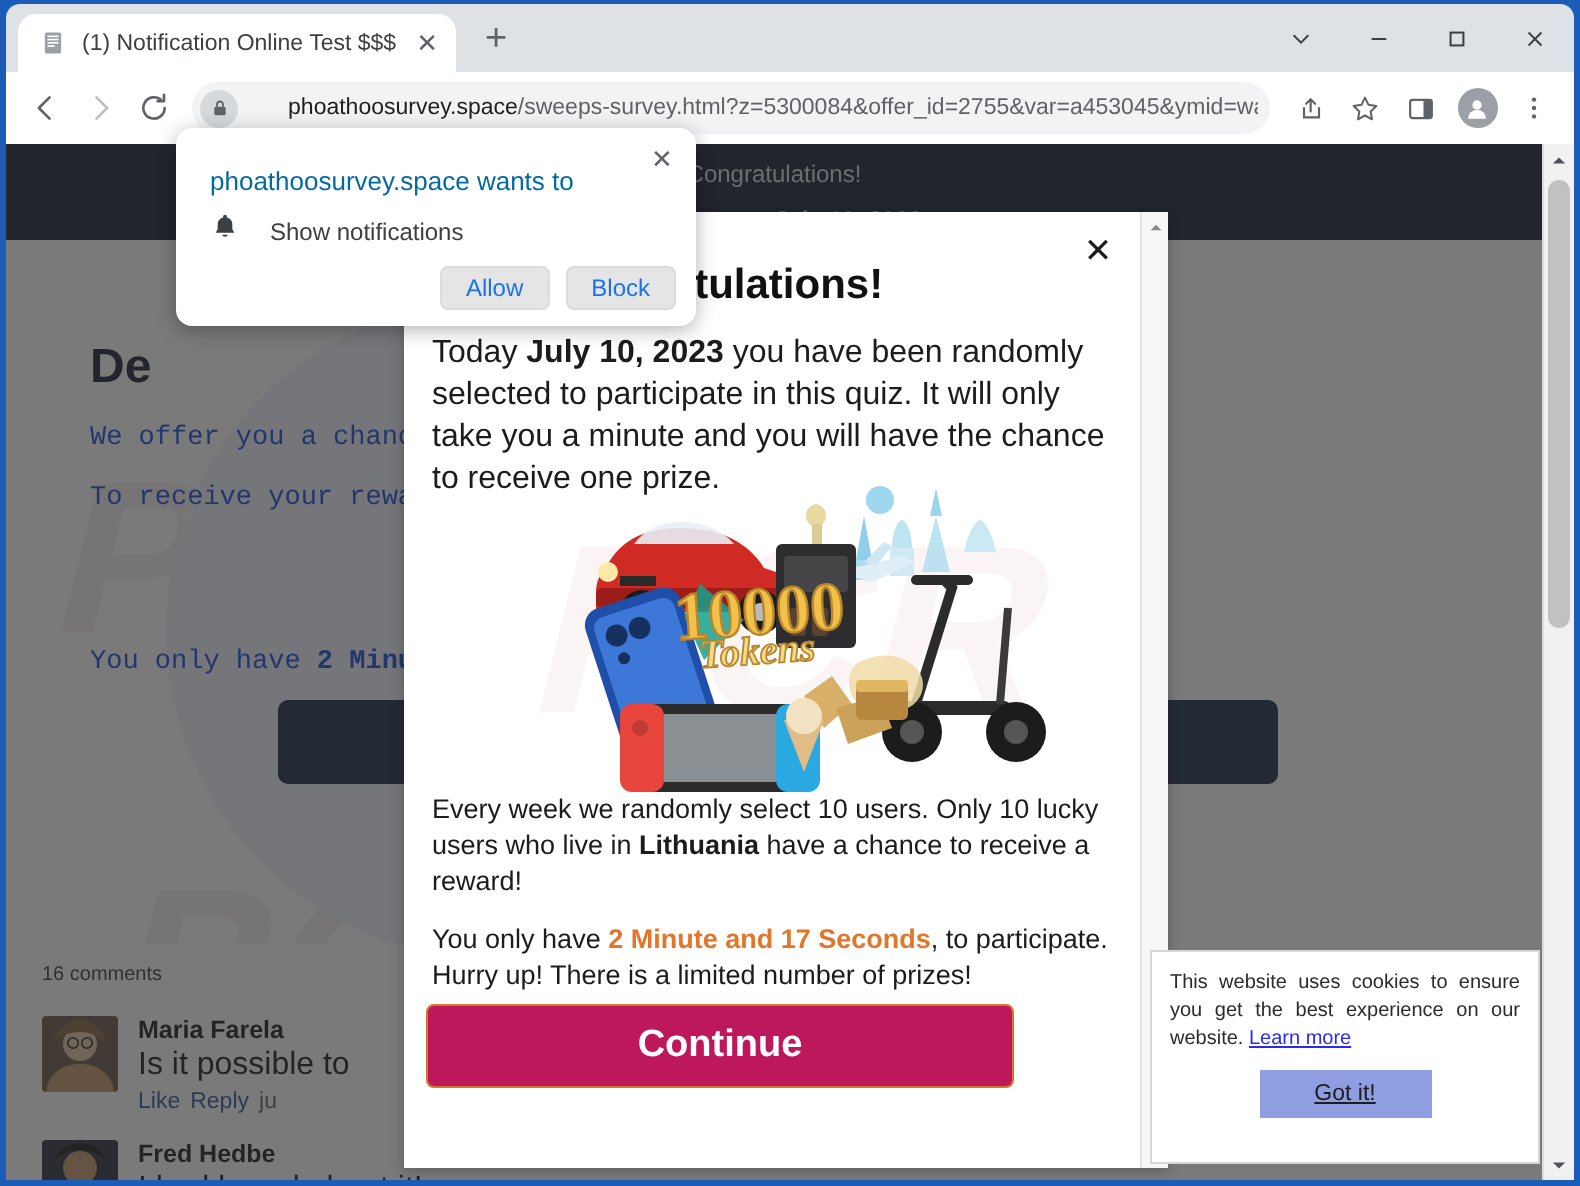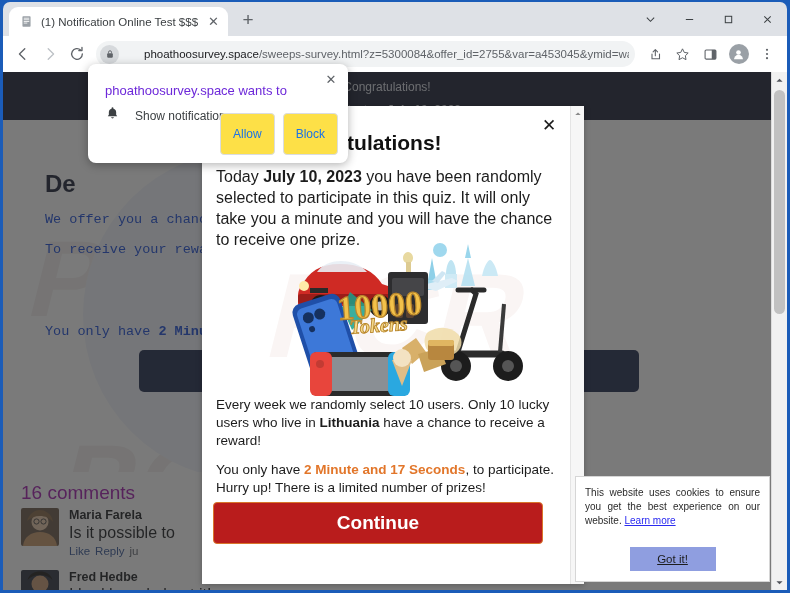--- a/index.html
+++ b/index.html
@@ -228,22 +228,22 @@
     cursor: pointer;
   }
   #comments-bar {
     position: absolute;
     left: 0; right: 0; top: 352px; bottom: 0;
     background: #ffffff;
   }
   #comments-count {
     position: absolute;
     left: 18px; top: 10px;
-    font-size: 19px;
-    color: #a21caf;
+    font-size: 10px;
+    color: #404040;
   }
   #sort-by {
     position: absolute;
     right: 78px; top: 12px;
     font-size: 11.5px;
     color: #2b2f38;
   }
   .comment-row {
     position: absolute;
     left: 18px;
@@ -373,22 +373,22 @@
     position: absolute;
     left: 14px; right: 12px; top: 355px;
     font-size: 13.5px;
     line-height: 1.32;
     color: #1c1c1c;
   }
   #modal-timer { color: #e2762a; font-weight: 700; }
   #continue-button {
     position: absolute;
     left: 11px; top: 396px;
-    width: 330px; height: 42px;
-    background: #b91c1c;
+    width: 294px; height: 42px;
+    background: #be185d;
     border: 1px solid #d9752a;
     border-radius: 4px;
     color: #ffffff;
     font-size: 19px;
     font-weight: 700;
     display: flex; align-items: center; justify-content: center;
     cursor: pointer;
   }
   #modal-scrollbar {
     position: absolute;
@@ -420,73 +420,73 @@
     right: 8px; top: 6px;
     width: 18px; height: 18px;
     display: flex; align-items: center; justify-content: center;
     font-size: 13px; color: #5f6368;
     cursor: pointer;
   }
   #notif-title {
     position: absolute;
     left: 17px; top: 19px;
     font-size: 13px;
-    color: #6d28d9;
+    color: #0369a1;
   }
   #notif-row {
     position: absolute;
     left: 17px; top: 42px;
     display: flex; align-items: center; gap: 15px;
   }
   #notif-row .label { font-size: 12px; color: #3c4043; }
   #notif-actions {
     position: absolute;
     right: 10px; bottom: 8px;
     display: flex; gap: 8px;
   }
   .notif-btn {
     min-width: 54px;
-    height: 42px;
+    height: 22px;
     padding: 0 12px;
     border: 1px solid #dadce0;
     border-radius: 4px;
-    background: #fde047;
+    background: #e5e5e5;
     color: #1a73e8;
     font-size: 12px;
     display: flex; align-items: center; justify-content: center;
     cursor: pointer;
   }
 
   
   #cookie-banner {
     position: absolute;
     right: 17px; bottom: 8px;
     width: 195px;
     background: #ffffff;
     border: 1px solid #d6d6d6;
-    padding: 9px 9px 10px 9px;
+    padding: 9px 9px 22px 9px;
     z-index: 15;
   }
   #cookie-text {
     font-size: 10px;
     line-height: 1.32;
     color: #2b2b2b;
     text-align: justify;
   }
   #cookie-learn-more {
     font-size: 10px;
     color: #2a2af0;
     text-decoration: underline;
     cursor: pointer;
     display: inline-block;
     margin-top: 1px;
   }
   #cookie-accept {
     display: block;
-    margin: 20px auto 0 auto;
+    margin: 9px auto 0 auto;
     width: 86px; height: 24px;
     background: #8f9ee0;
     color: #1d1d1d;
     font-size: 11.5px;
     text-decoration: underline;
     border: none;
     display: flex; align-items: center; justify-content: center;
     cursor: pointer;
   }
 </style>

